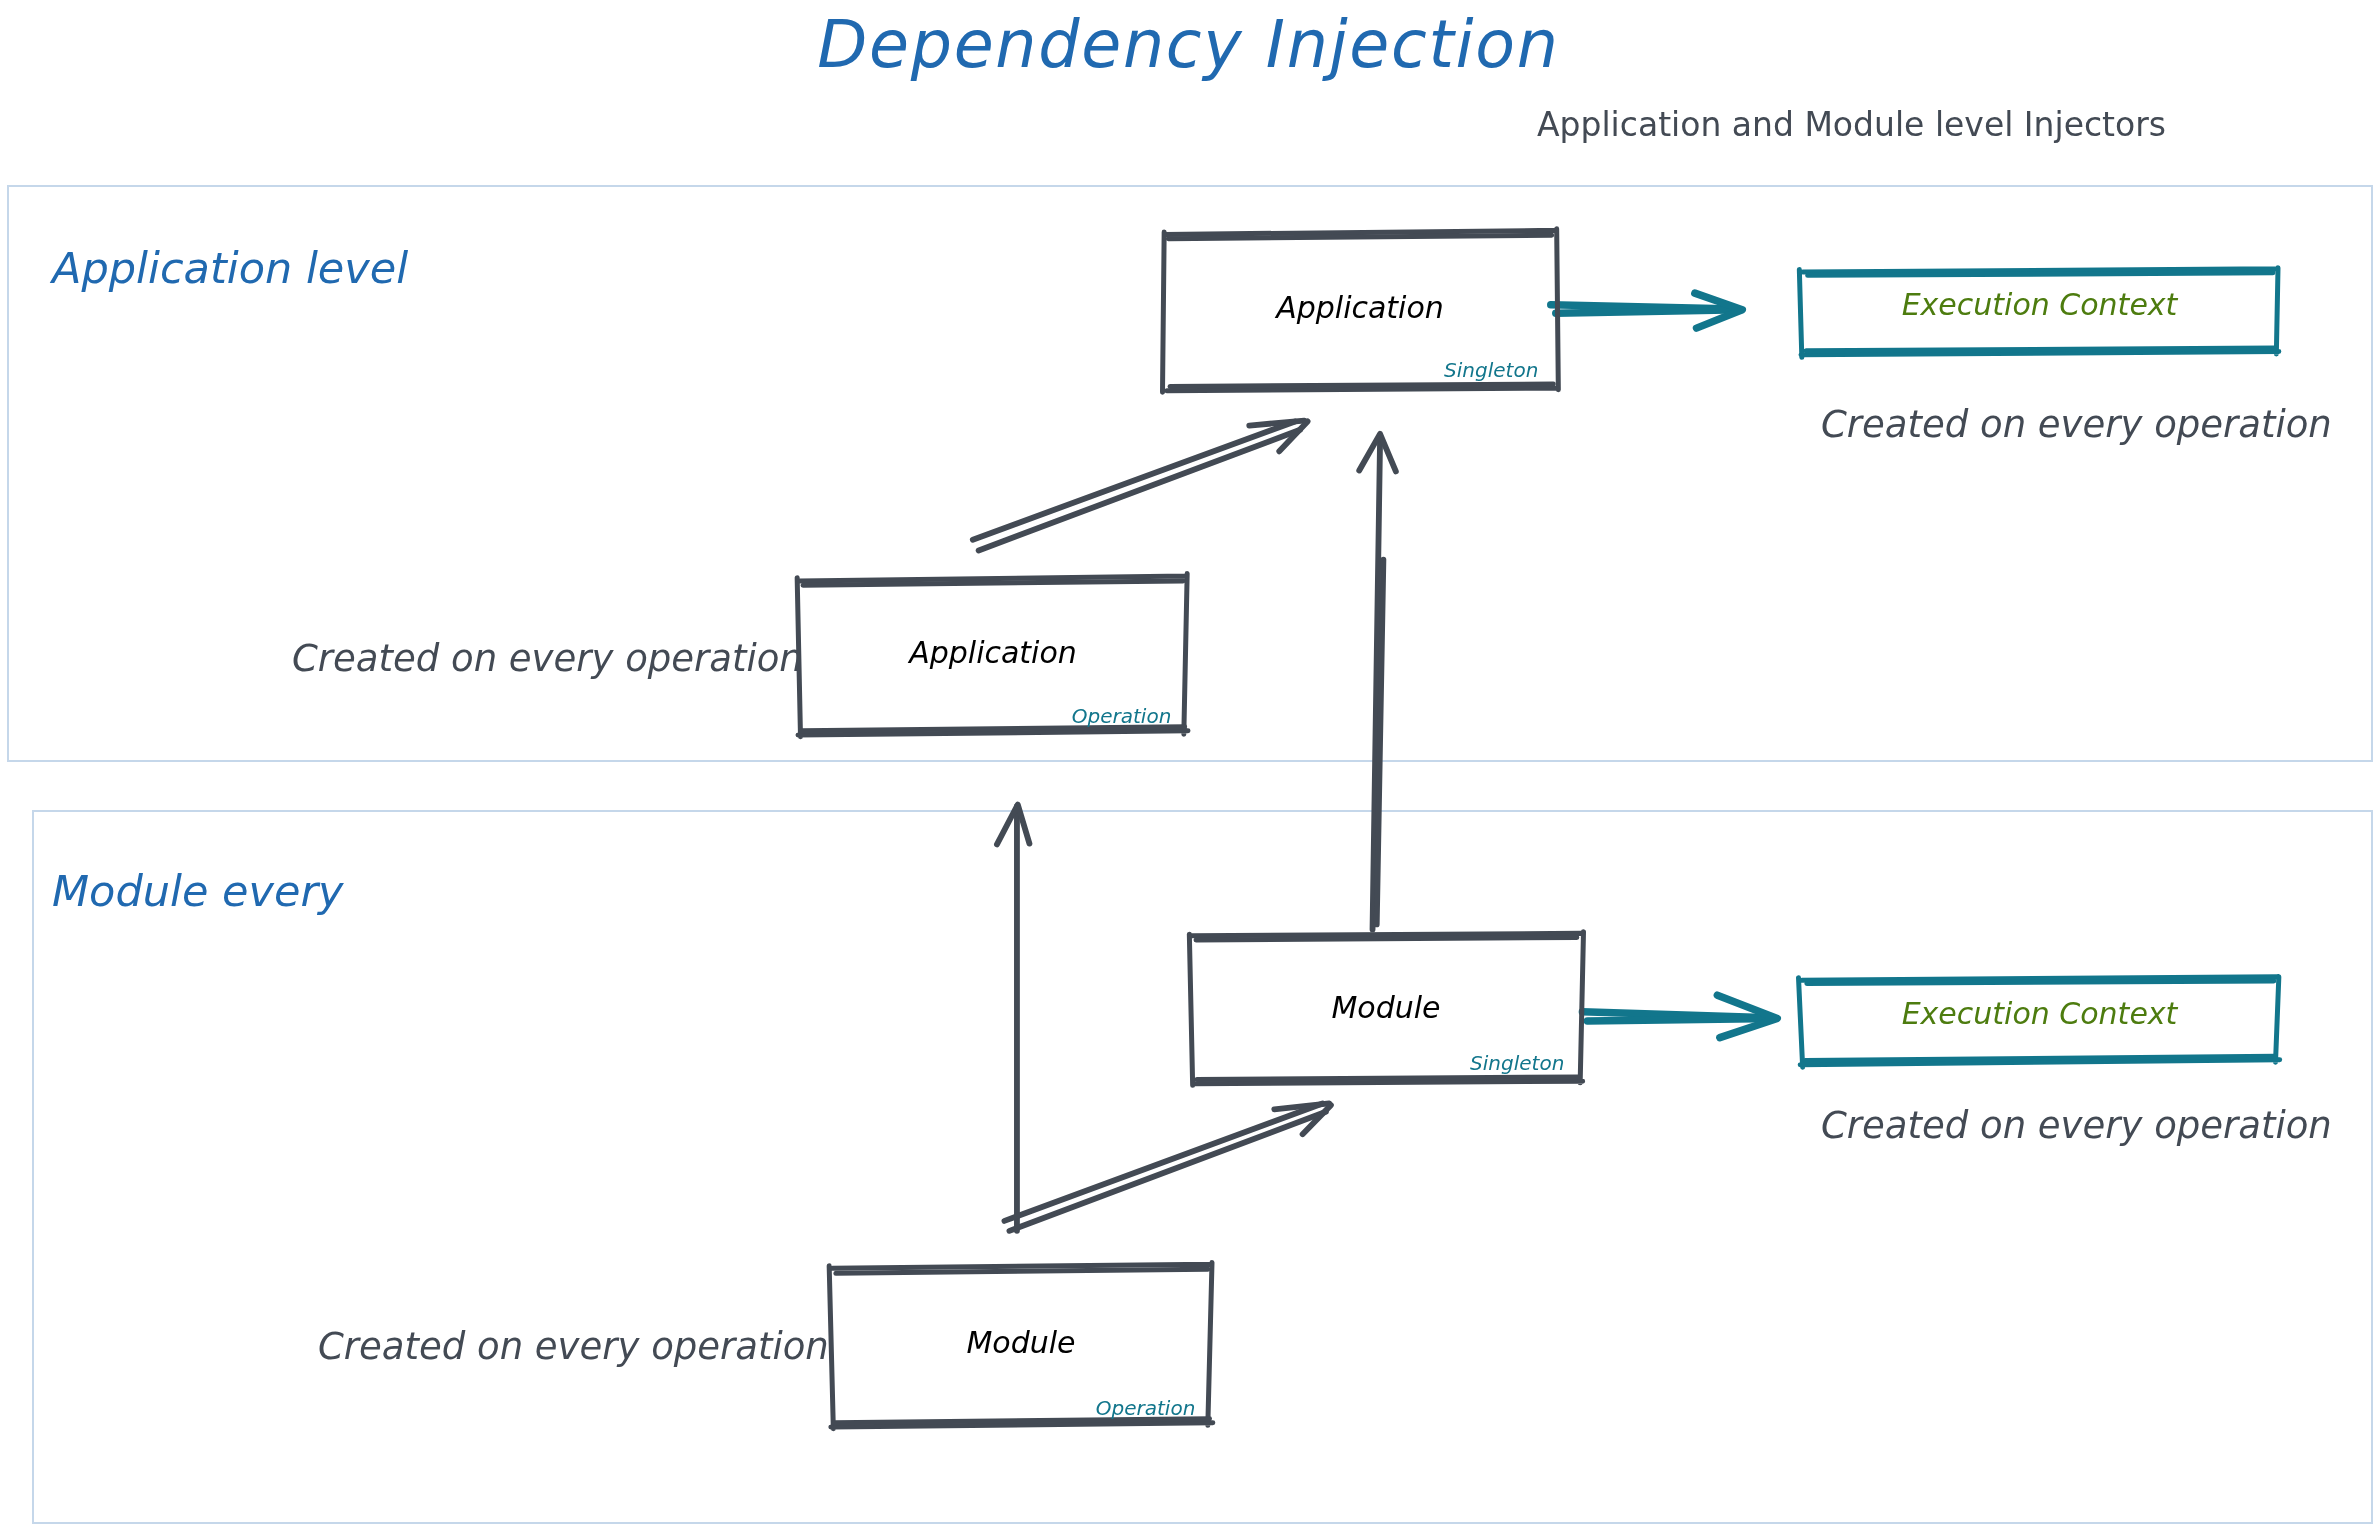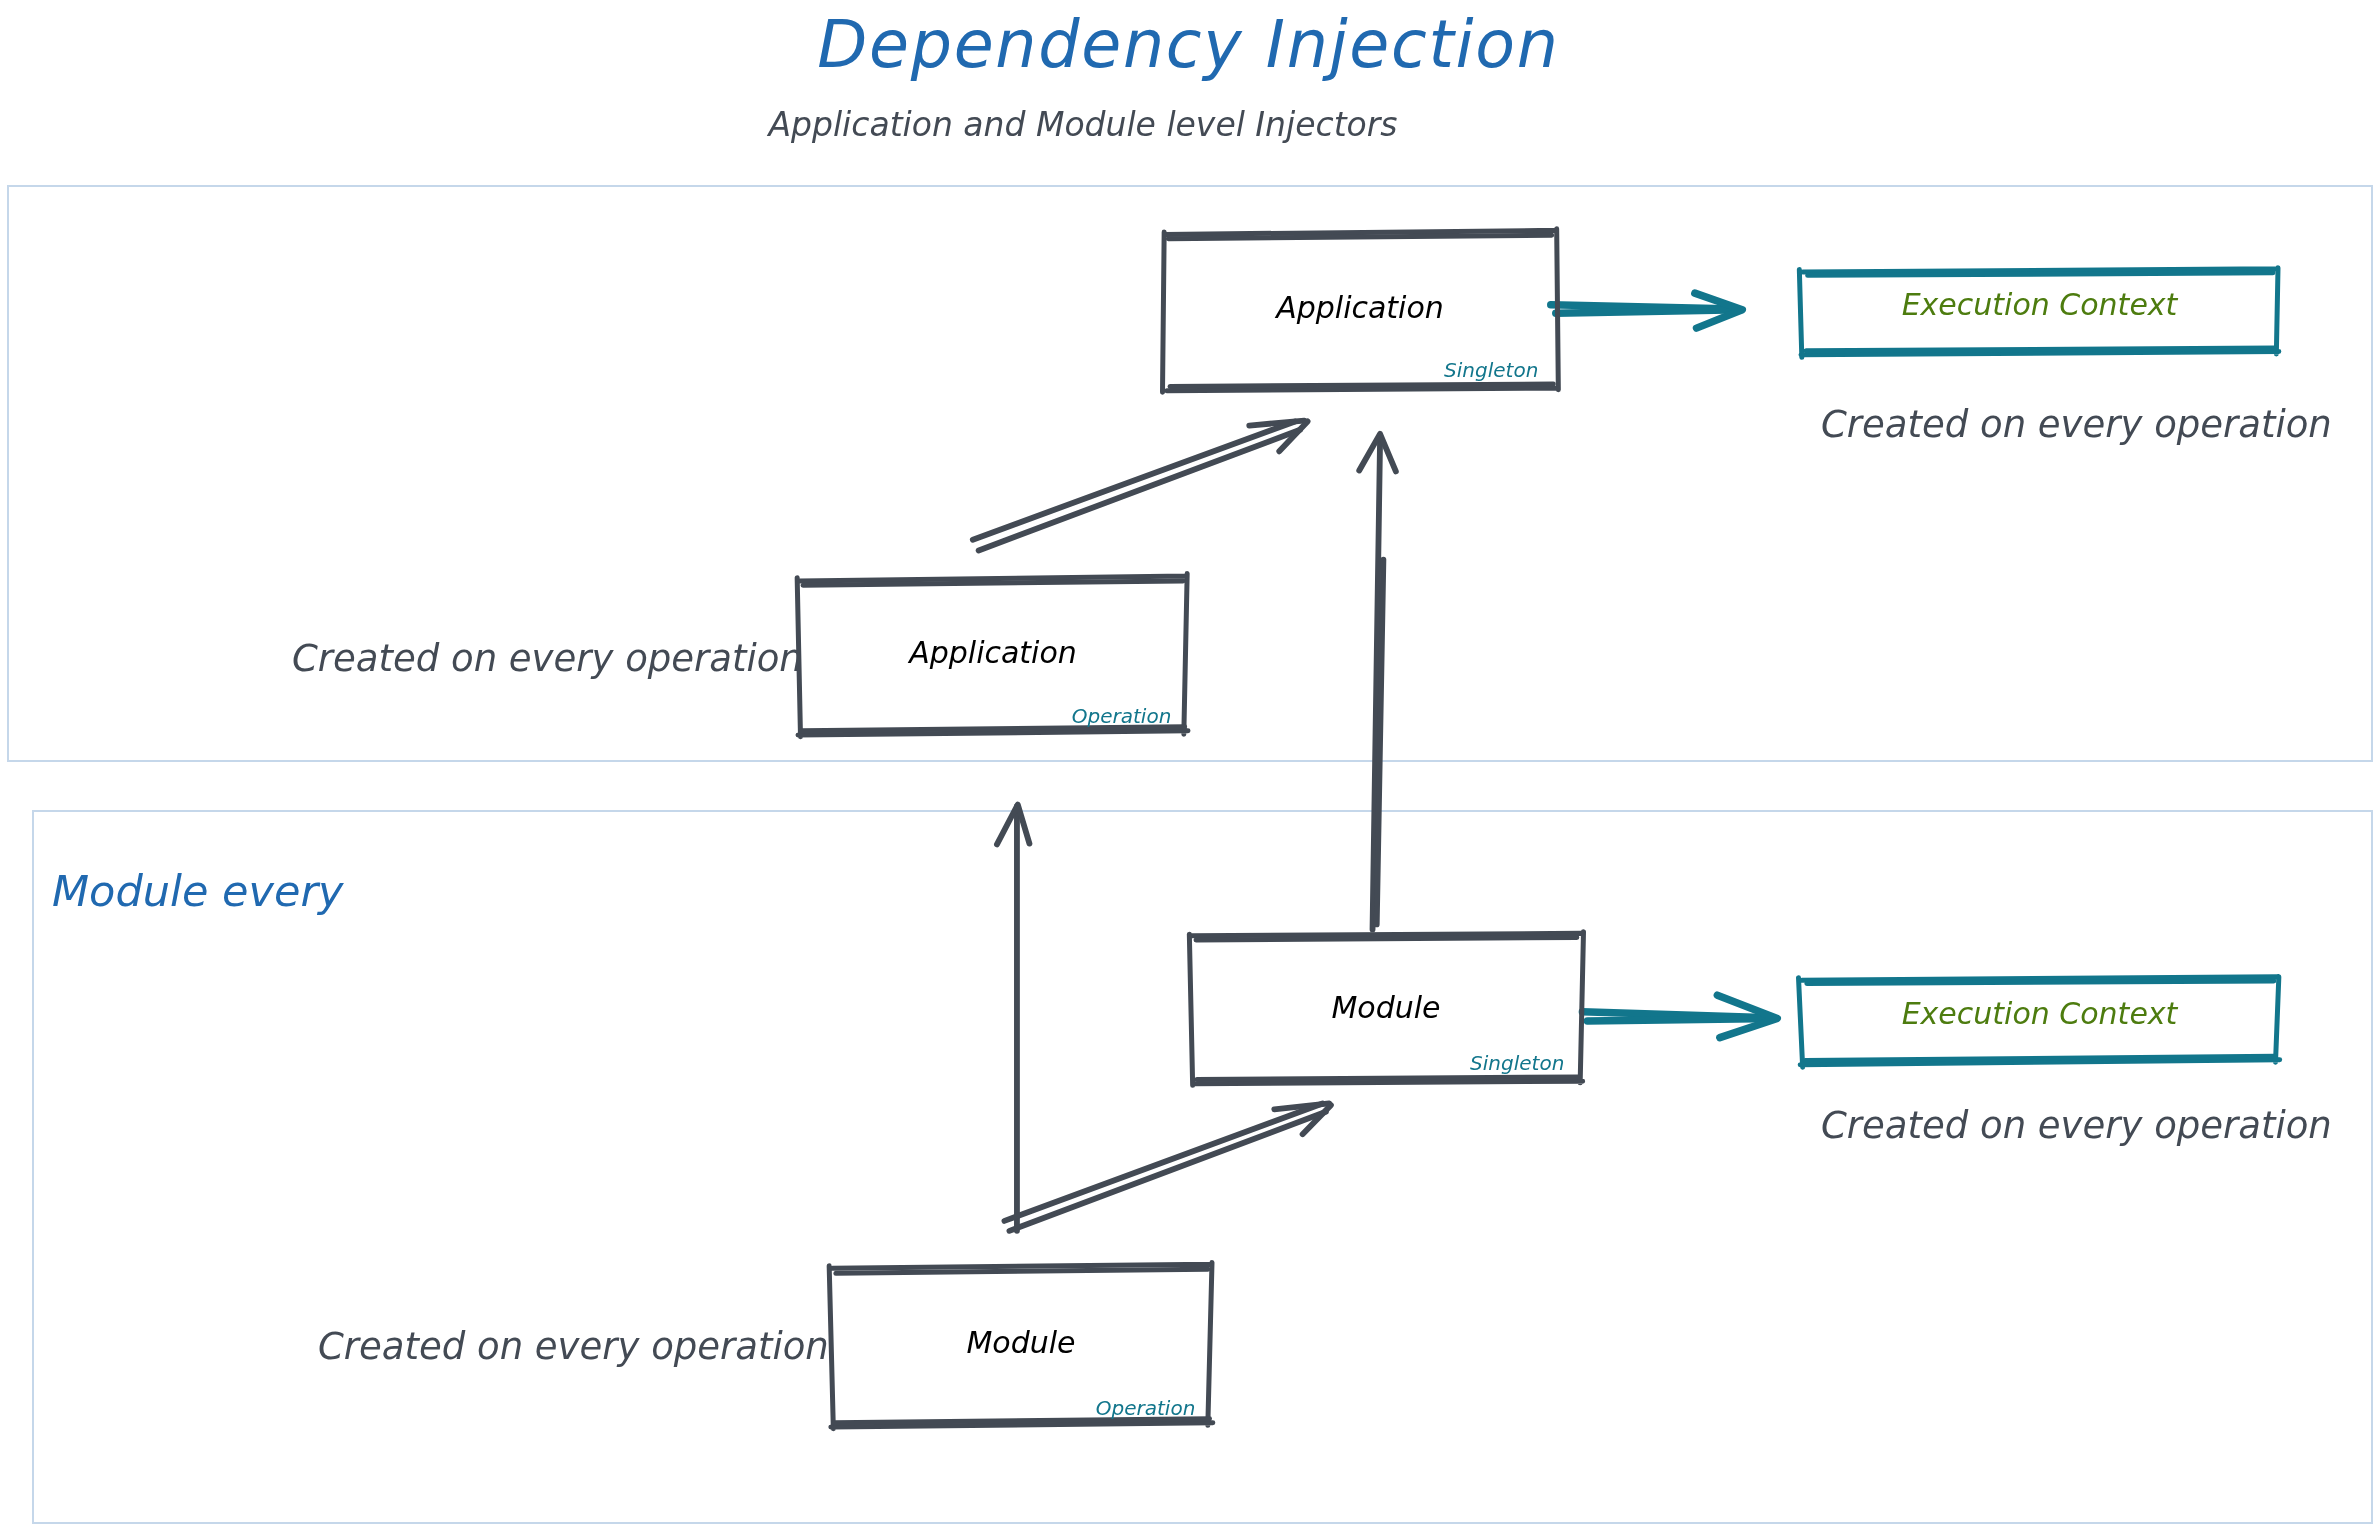--- a/index.html
+++ b/index.html
@@ -9,22 +9,22 @@
   .stage{position:absolute;inset:0;padding-left:36px;}
 
   
   #title{
     position:absolute;left:0;top:6.7px;width:2377px;text-align:center;
     font-family:"DejaVu Sans",sans-serif;
     font-size:65px;font-weight:400;font-style:italic;
     letter-spacing:1.7px;color:#2069b0;white-space:nowrap;
   }
   #subtitle{
-    position:absolute;left:0;top:105px;width:2166px;text-align:center;
-    font-size:33px;font-style:italic;color:#434a54;white-space:nowrap;
+    position:absolute;left:0;top:105px;width:2166px;text-align:right;
+    font-size:33px;color:#434a54;white-space:nowrap;
   }
 
   
   .level{
     position:absolute;border:2.5px solid #c5d7ea;background:transparent;
   }
   #level-application{left:6.7px;top:185px;width:2362px;height:573px;}
   #level-module{left:32px;top:810px;width:2337px;height:710px;}
 
   .level-label{
@@ -72,20 +72,21 @@
 </style>
 </head>
 <body>
 
 <div class="stage">
 
   <div id="title">Dependency Injection</div>
   <div id="subtitle">Application and Module level Injectors</div>
 
   <div class="level" id="level-application"></div>
+  <div class="level-label" id="label-application">Application level</div>
 
   <div class="level" id="level-module"></div>
   <div class="level-label" id="label-module">Module every</div>
 
   <svg id="connectors" viewBox="0 0 2854 1842">
     <g fill="none" stroke="#434a54" stroke-width="7" stroke-linecap="round" stroke-linejoin="round">
 
       <g>
         <path d="M1175,661 L1561,516"></path>
         <path d="M1168,648 L1555,506"></path>

